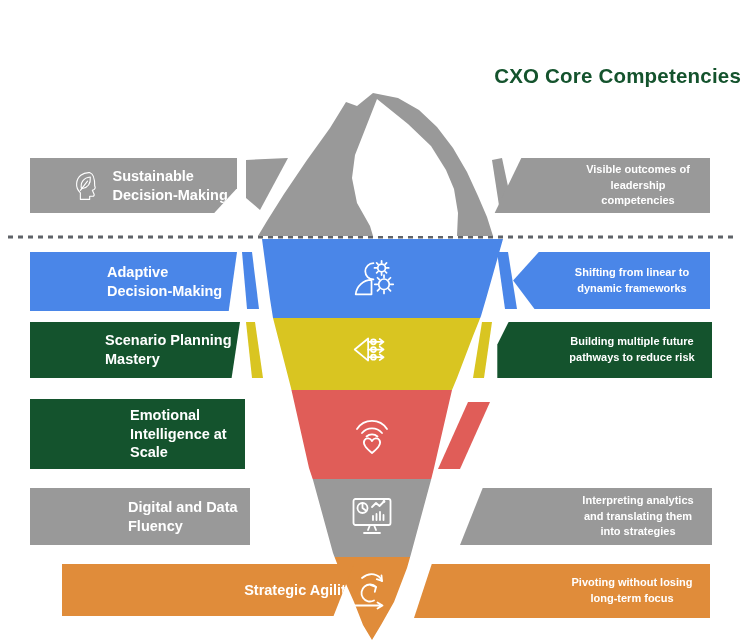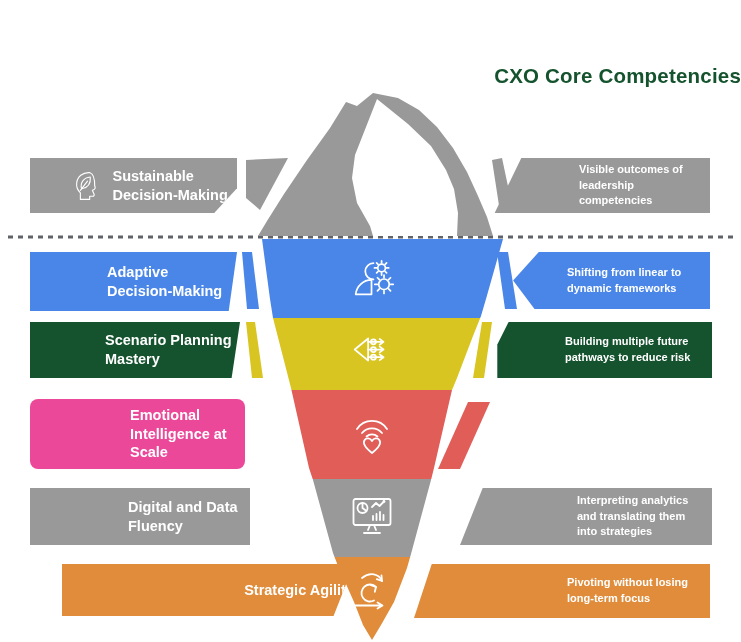--- a/index.html
+++ b/index.html
@@ -9,25 +9,25 @@
   }
   .page-title{
     position:absolute;left:0;right:0;top:24px;text-align:right;
     font-size:20.5px;font-weight:bold;color:#14532d;letter-spacing:.2px;margin-top:40px;
   }
   .bg-svg{position:absolute;left:0;top:0;width:741px;height:642px;}
   .band{
     position:absolute;display:flex;align-items:center;color:#ffffff;box-sizing:border-box;
   }
   .band.left{justify-content:flex-end;}
-  .band.right{justify-content:flex-end;text-align:left;}
+  .band.right{justify-content:flex-end;text-align:center;}
   .c-gray{background:#999999;}
   .c-blue{background:#4a86e8;}
   .c-yellow{background:#14532d;}
-  .c-red{background:#ec4899;border-radius:8px;}
+  .c-red{background:#14532d;}
   .c-orange{background:#e08c3a;}
   .label{font-size:14.5px;font-weight:bold;line-height:1.28;}
   .desc{font-size:11px;font-weight:bold;line-height:1.45;}
   
   .l1{left:30px;top:158px;width:207px;height:55px;padding-left:42px;
       clip-path:polygon(0 0,100% 0,100% 55%,89% 100%,0 100%);}
   .l1 .label{max-width:130px;margin-left:12px;}
   .l2{left:30px;top:252px;width:207px;height:59px;padding-left:30px;
       clip-path:polygon(0 0,100% 0,96% 100%,0 100%);}
   .l2 .label{max-width:130px;}

